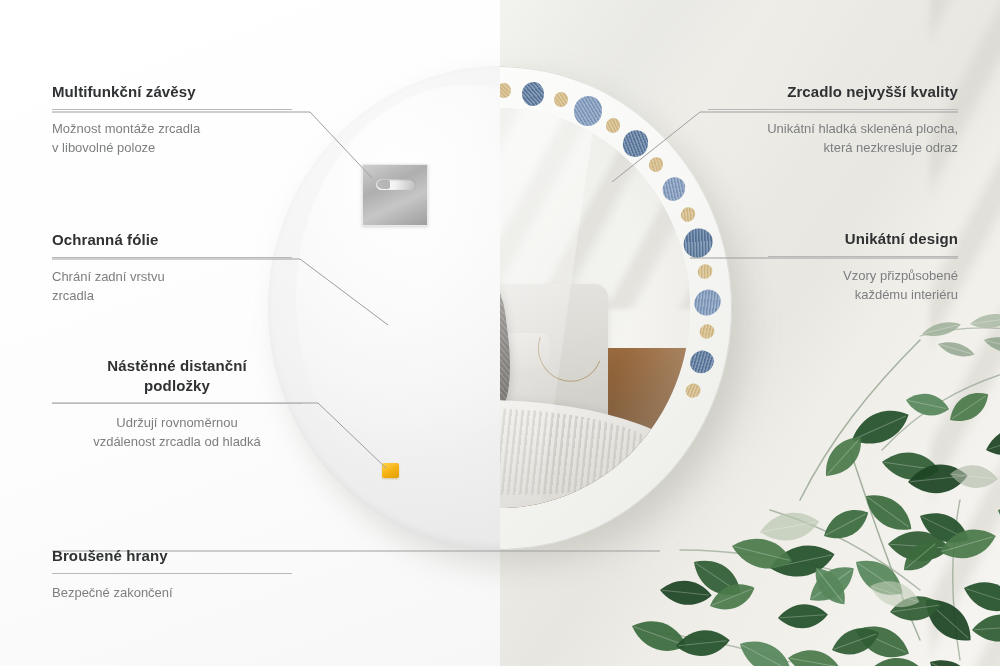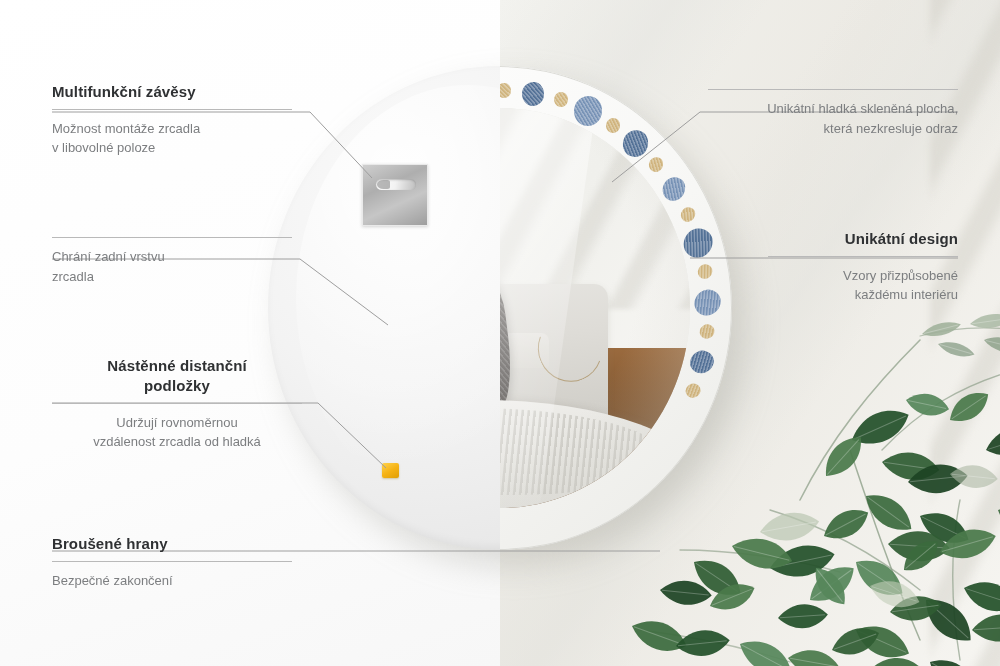--- a/index.html
+++ b/index.html
@@ -442,40 +442,42 @@
   </svg>
 
   <div class="callout" style="left:52px; top:82px; width:240px;">
     <div class="c-title">Multifunkční závěsy</div>
     <div class="c-rule"></div>
     <div class="c-desc">Možnost montáže zrcadla
 v libovolné poloze</div>
   </div>
 
   <div class="callout" style="left:52px; top:230px; width:240px;">
+    <div class="c-title">Ochranná fólie</div>
     <div class="c-rule"></div>
     <div class="c-desc">Chrání zadní vrstvu
 zrcadla</div>
   </div>
 
   <div class="callout" style="left:52px; top:356px; width:250px;text-align:center;">
     <div class="c-title">Nástěnné distanční
 podložky</div>
     <div class="c-rule"></div>
     <div class="c-desc">Udržují rovnoměrnou
 vzdálenost zrcadla od hladká</div>
   </div>
 
-  <div class="callout" style="left:52px; top:534px; width:240px;">
+  <div class="callout" style="left:52px; top:546px; width:240px;">
     <div class="c-title">Broušené hrany</div>
     <div class="c-rule"></div>
     <div class="c-desc">Bezpečné zakončení</div>
   </div>
 
   <div class="callout right" style="left:708px; top:82px; width:250px;">
+    <div class="c-title">Zrcadlo nejvyšší kvality</div>
     <div class="c-rule"></div>
     <div class="c-desc">Unikátní hladká skleněná plocha,
 která nezkresluje odraz</div>
   </div>
 
   <div class="callout right" style="left:768px; top:229px; width:190px;">
     <div class="c-title">Unikátní design</div>
     <div class="c-rule"></div>
     <div class="c-desc">Vzory přizpůsobené
 každému interiéru</div>

